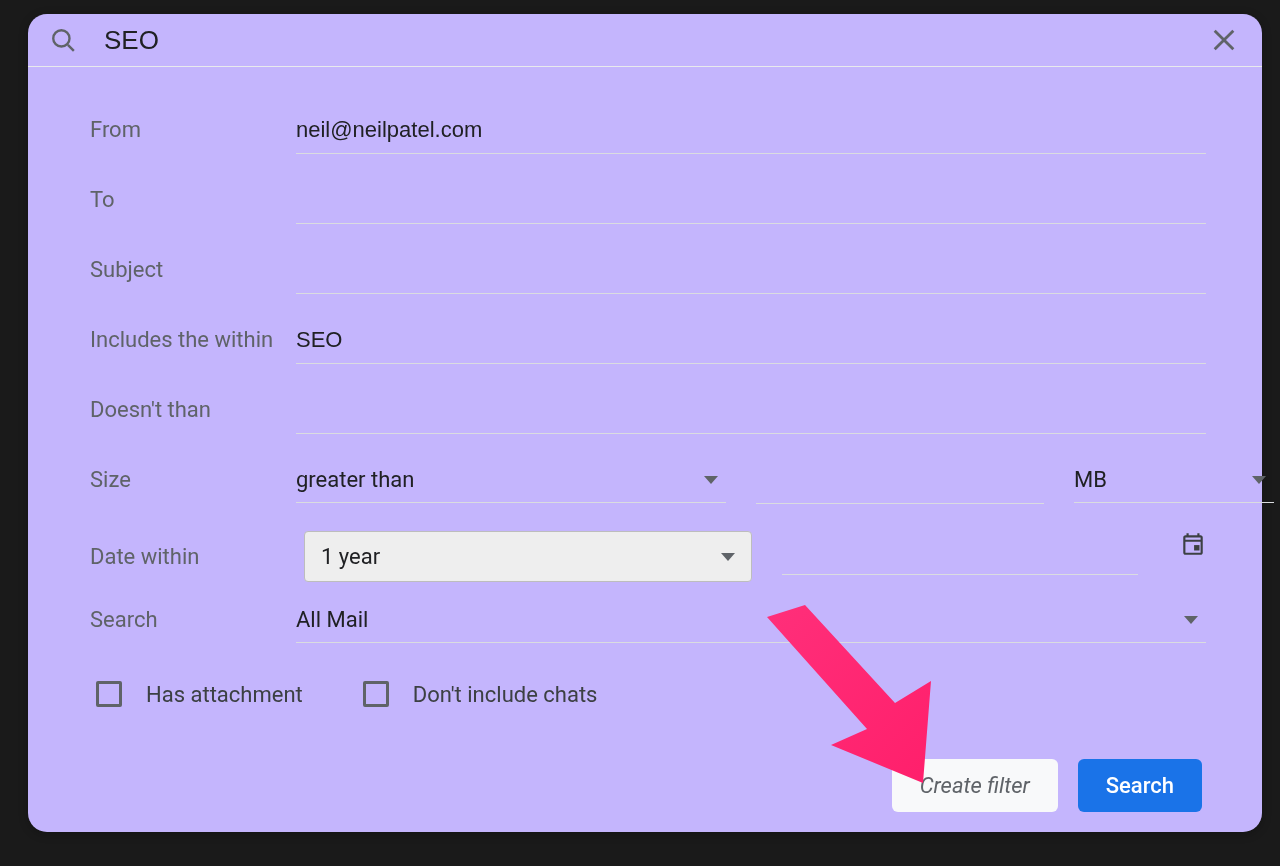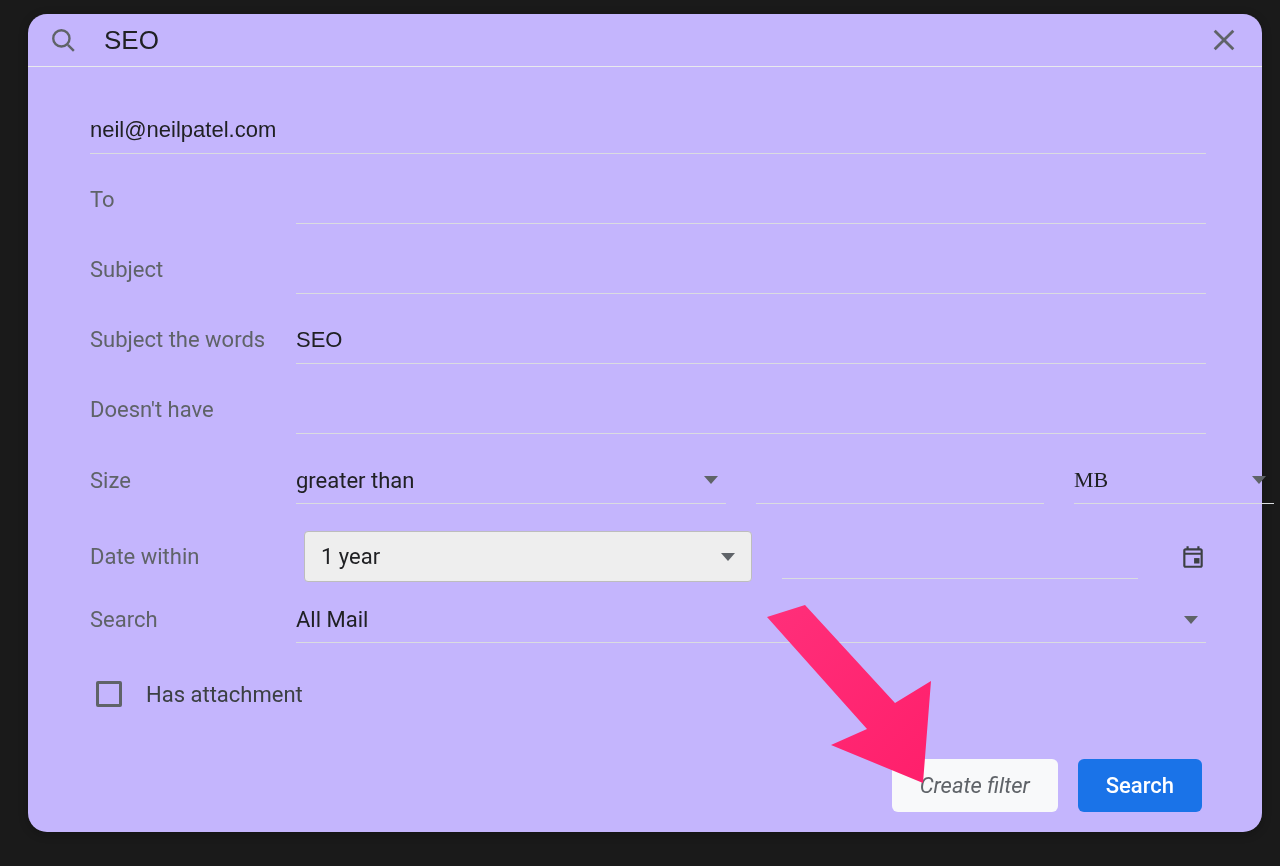--- a/index.html
+++ b/index.html
@@ -66,21 +66,21 @@
   }
   .row .label {
     width: 206px;
     flex: 0 0 206px;
     font-size: 22px;
     color: #5f6368;
   }
   .row .control {
     flex: 1 1 auto;
     display: flex;
-    align-items: center;
+    align-items: flex-start;
     gap: 30px;
   }
   .underline-input {
     flex: 1 1 auto;
     border: none;
     border-bottom: 1px solid #dadce0;
     outline: none;
     font-size: 22px;
     color: #202124;
     padding: 6px 0 10px 0;
@@ -110,21 +110,21 @@
   .dropdown.boxed {
     background: #eeeeee;
     border: 1px solid #bdbdbd;
     border-radius: 4px;
     padding: 12px 16px;
     border-bottom: 1px solid #bdbdbd;
   }
 
   .size-row .size-comparator { flex: 0 0 430px; gap: 12px; }
   .size-row .size-amount { flex: 1 1 auto; }
-  .size-row .size-unit { flex: 0 0 200px; font-family: Liberation Serif, serif; }
+  .size-row .size-unit { flex: 0 0 200px; }
 
   .date-row .date-range { flex: 0 0 448px; margin-left: 8px; }
   .date-row .date-value { flex: 1 1 auto; border-bottom: 1px solid #dadce0; height: 44px; }
   .cal-icon {
     width: 26px; height: 26px;
     color: #3c4043;
     flex: 0 0 auto;
     margin-left: 12px;
   }
 
@@ -209,48 +209,49 @@
       <svg viewBox="0 0 24 24" width="28" height="28" fill="none" stroke="currentColor" stroke-width="2.4">
         <line x1="4" y1="4" x2="20" y2="20"></line>
         <line x1="20" y1="4" x2="4" y2="20"></line>
       </svg>
     </span>
   </div>
 
   <div class="form">
 
     <div class="row">
+      <div class="label">From</div>
       <div class="control">
         <input class="underline-input" type="text" value="neil@neilpatel.com" style="">
       </div>
     </div>
 
     <div class="row">
       <div class="label">To</div>
       <div class="control">
         <input class="underline-input" type="text" value="" style="">
       </div>
     </div>
 
     <div class="row">
       <div class="label">Subject</div>
       <div class="control">
         <input class="underline-input" type="text" value="" style="">
       </div>
     </div>
 
     <div class="row">
-      <div class="label">Subject the words</div>
+      <div class="label">Includes the within</div>
       <div class="control">
         <input class="underline-input" type="text" value="SEO" style="">
       </div>
     </div>
 
     <div class="row">
-      <div class="label">Doesn't have</div>
+      <div class="label">Doesn't than</div>
       <div class="control">
         <input class="underline-input" type="text" value="" style="">
       </div>
     </div>
 
     <div class="row size-row">
       <div class="label">Size</div>
       <div class="control">
         <div class="dropdown size-comparator">
           <span>greater than</span>
@@ -289,20 +290,24 @@
           <span class="caret"></span>
         </div>
       </div>
     </div>
 
     <div class="checks">
       <label class="check">
         <span class="box"></span>
         <span class="lbl">Has attachment</span>
       </label>
+      <label class="check">
+        <span class="box"></span>
+        <span class="lbl">Don't include chats</span>
+      </label>
     </div>
 
     <div class="actions">
       <button class="btn flat">Create filter</button>
       <button class="btn primary">Search</button>
     </div>
 
   </div>
 </div>
 

